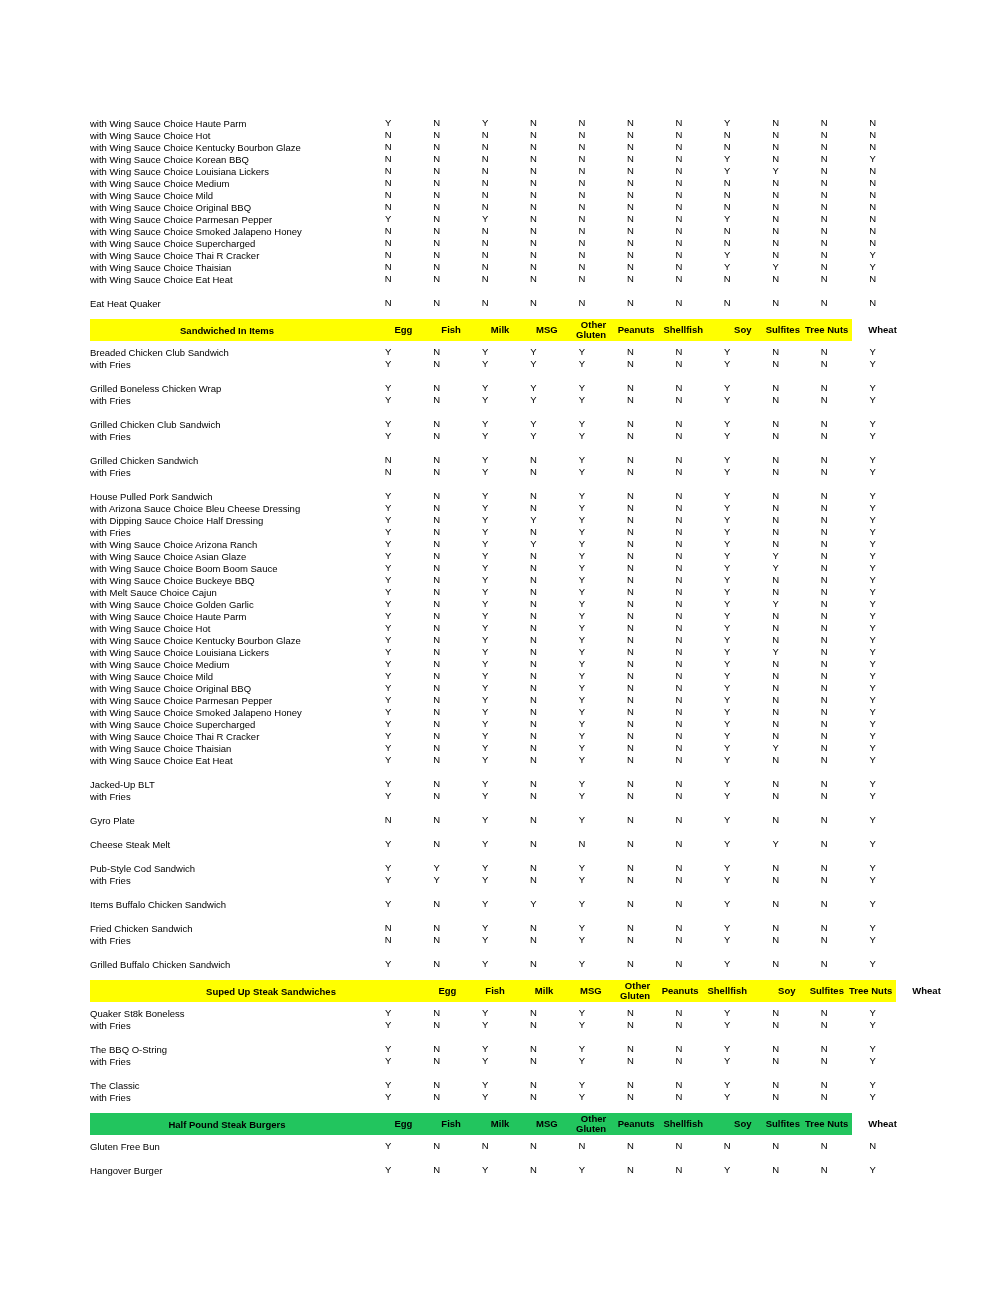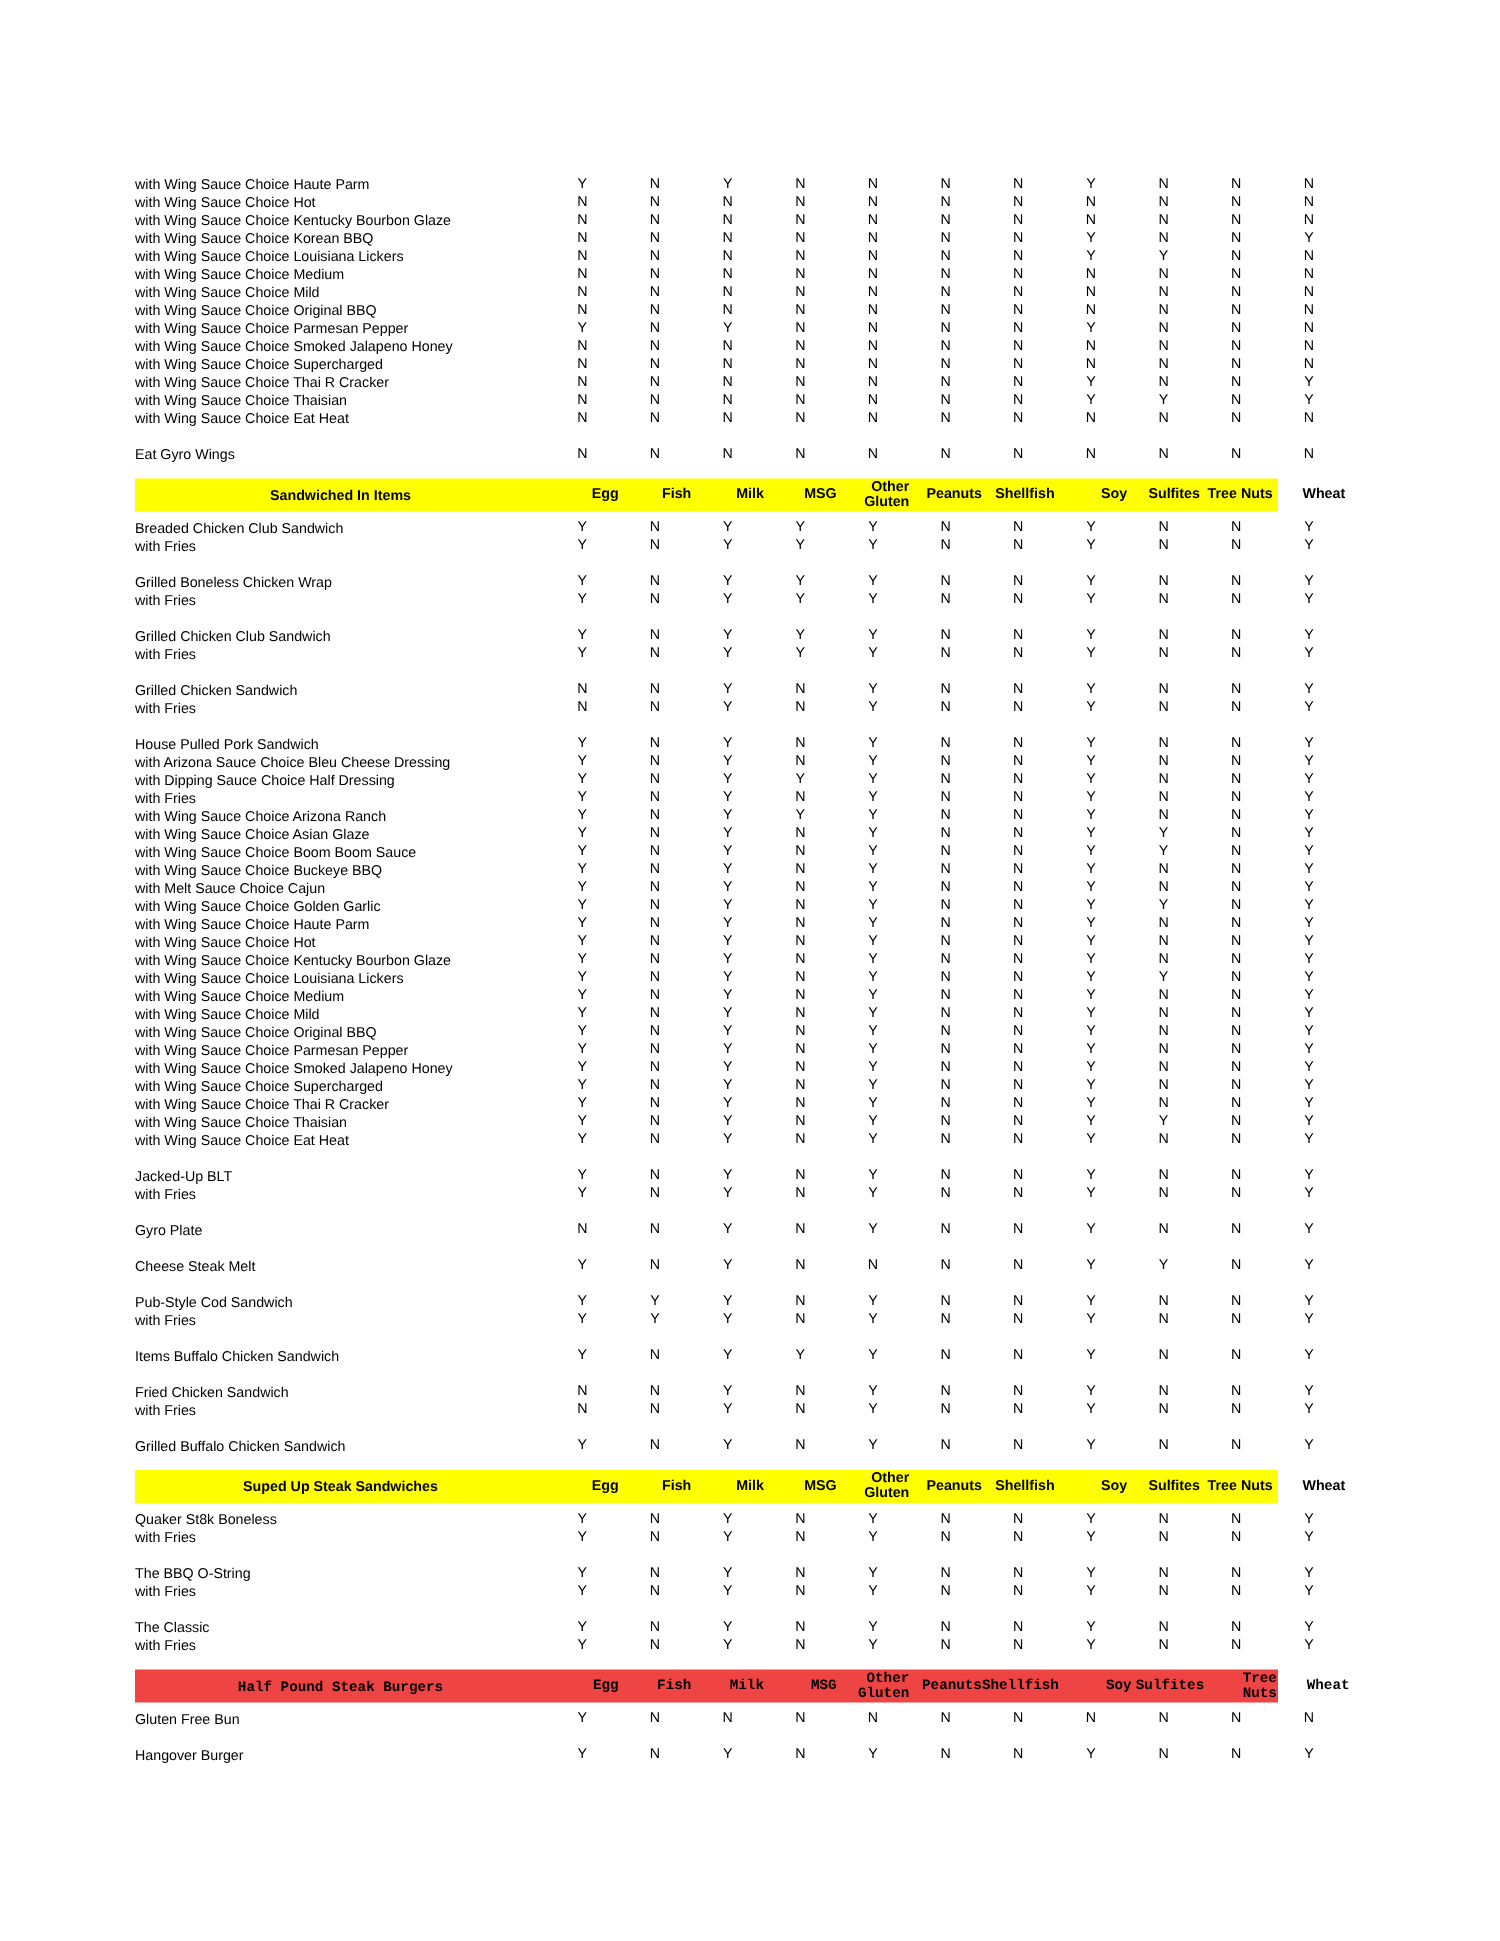--- a/index.html
+++ b/index.html
@@ -250,21 +250,21 @@
         <div class="cell">N</div>
         <div class="cell">N</div>
         <div class="cell">N</div>
         <div class="cell">N</div>
         <div class="cell">N</div>
         <div class="cell">N</div>
         <div class="cell">N</div>
       </div>
       <div class="spacer"></div>
       <div class="row">
-        <div class="row-label">Eat Gyro Wings</div>
+        <div class="row-label">Eat Heat Quaker</div>
         <div class="cell">N</div>
         <div class="cell">N</div>
         <div class="cell">N</div>
         <div class="cell">N</div>
         <div class="cell">N</div>
         <div class="cell">N</div>
         <div class="cell">N</div>
         <div class="cell">N</div>
         <div class="cell">N</div>
         <div class="cell">N</div>
@@ -866,21 +866,21 @@
         <div class="cell">Y</div>
         <div class="cell">N</div>
         <div class="cell">N</div>
         <div class="cell">Y</div>
         <div class="cell">N</div>
         <div class="cell">N</div>
         <div class="cell">Y</div>
       </div>
     </div>
     <div class="menu-section">
-      <div class="section-header" style="background: rgb(255, 255, 0); color: rgb(0, 0, 0);">
+      <div class="section-header" style="background: rgb(255, 255, 0); color: rgb(0, 0, 0); padding-left: 44px;">
         <div class="section-title">Suped Up Steak Sandwiches</div>
         <div class="col-header">Egg</div>
         <div class="col-header">Fish</div>
         <div class="col-header">Milk</div>
         <div class="col-header">MSG</div>
         <div class="col-header">Other Gluten</div>
         <div class="col-header">Peanuts</div>
         <div class="col-header">Shellfish</div>
         <div class="col-header">Soy</div>
         <div class="col-header">Sulfites</div>
@@ -968,21 +968,21 @@
         <div class="cell">Y</div>
         <div class="cell">N</div>
         <div class="cell">N</div>
         <div class="cell">Y</div>
         <div class="cell">N</div>
         <div class="cell">N</div>
         <div class="cell">Y</div>
       </div>
     </div>
     <div class="menu-section">
-      <div class="section-header" style="background: #ef4444; color: rgb(0, 0, 0); font-family: Liberation Mono, monospace;">
+      <div class="section-header" style="background: #22c55e; color: rgb(0, 0, 0);">
         <div class="section-title">Half Pound Steak Burgers</div>
         <div class="col-header">Egg</div>
         <div class="col-header">Fish</div>
         <div class="col-header">Milk</div>
         <div class="col-header">MSG</div>
         <div class="col-header">Other Gluten</div>
         <div class="col-header">Peanuts</div>
         <div class="col-header">Shellfish</div>
         <div class="col-header">Soy</div>
         <div class="col-header">Sulfites</div>

